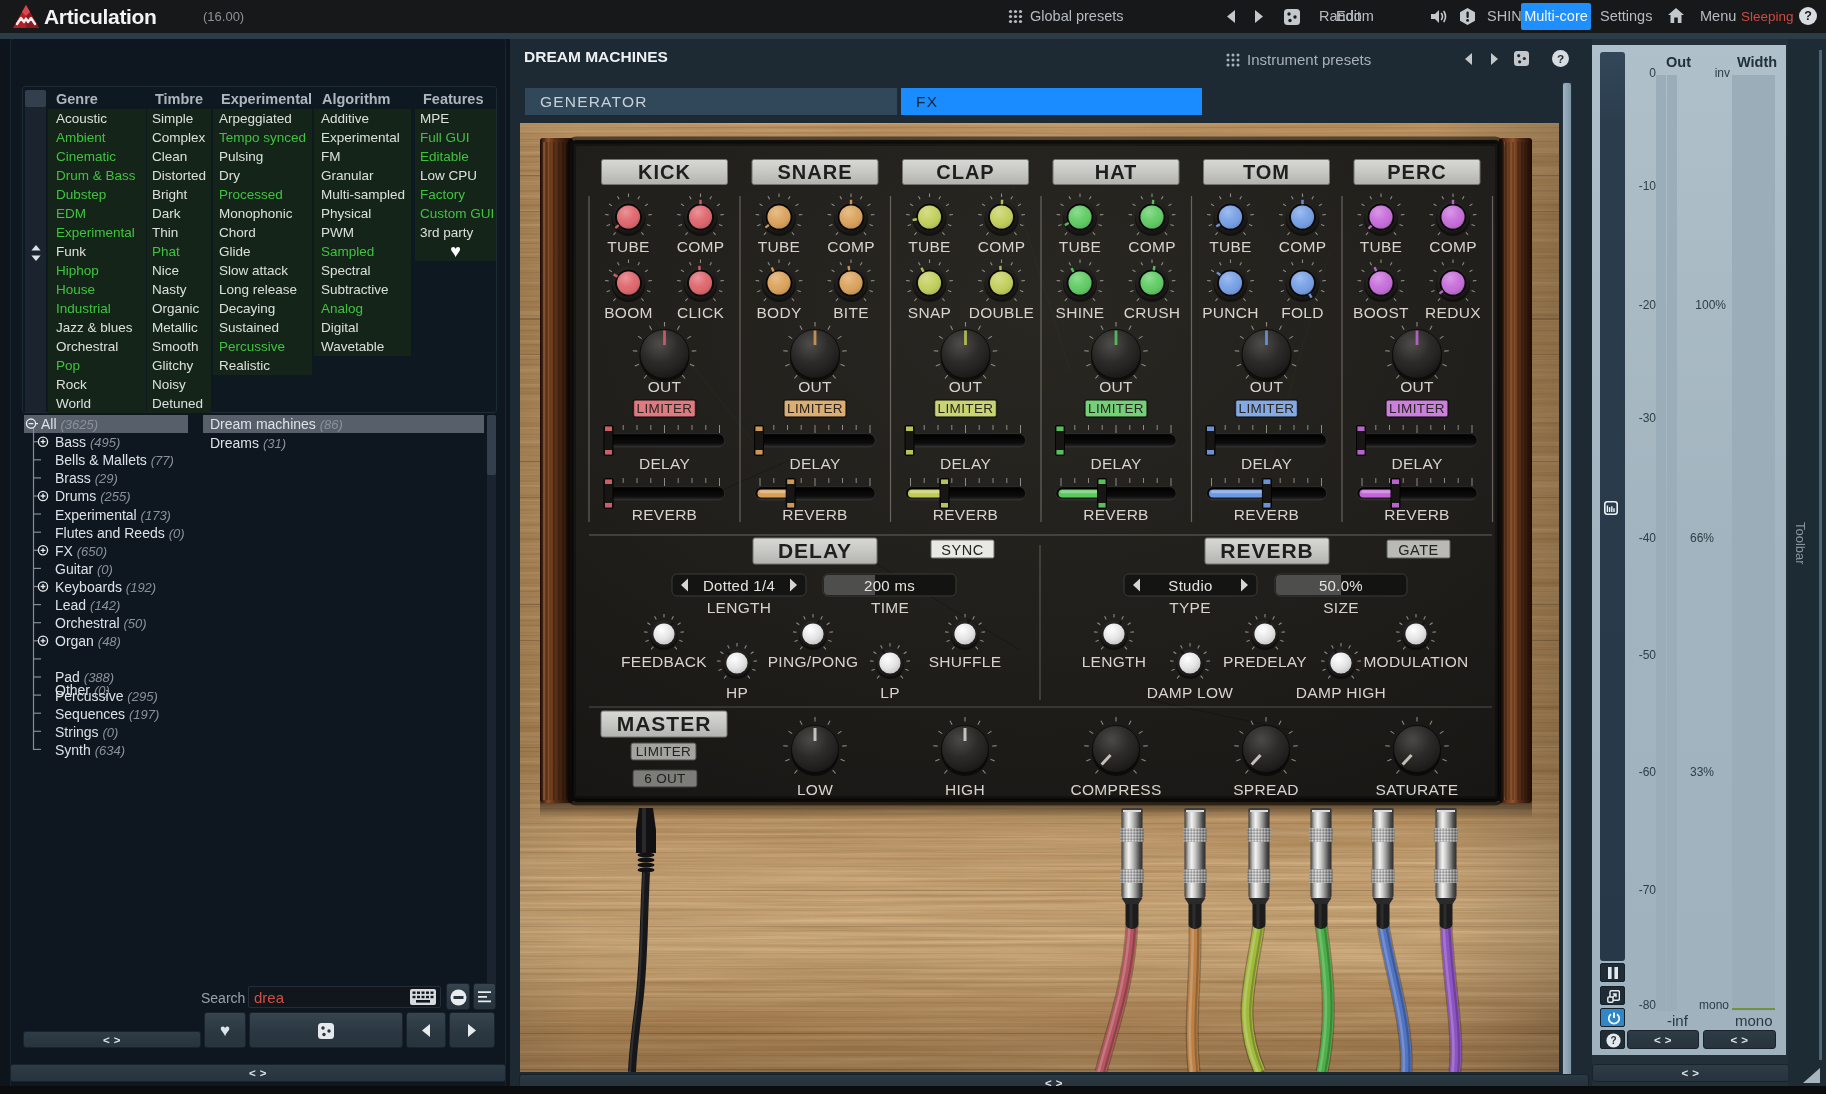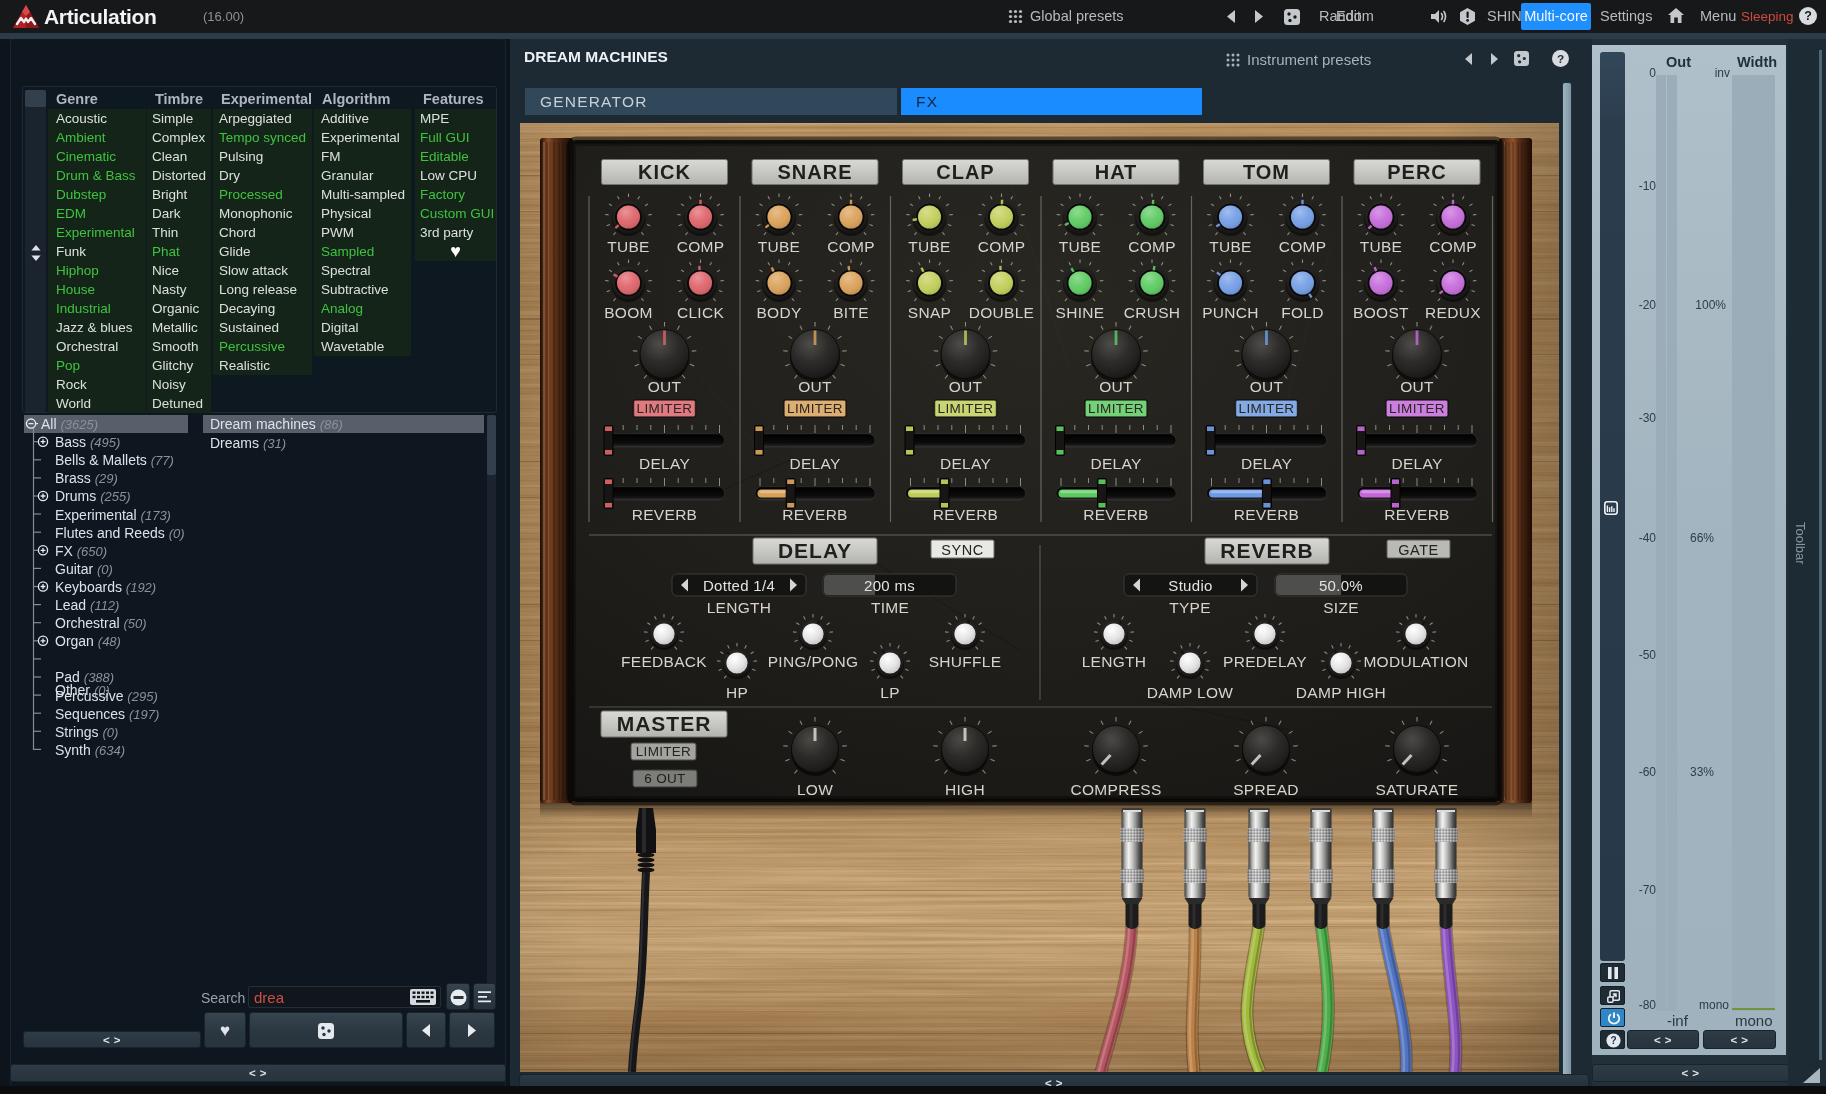--- a/index.html
+++ b/index.html
@@ -199,21 +199,21 @@
 <div class="trow sel" style="left:24px;top:382.0px;width:164px;padding-left:17px;">All <span class="cnt">(3625)</span></div>
 <div class="trow" style="left:55px;top:400.1px;width:140px;">Bass <span class="cnt">(495)</span></div>
 <div class="trow" style="left:55px;top:418.2px;width:140px;">Bells &amp; Mallets <span class="cnt">(77)</span></div>
 <div class="trow" style="left:55px;top:436.3px;width:140px;">Brass <span class="cnt">(29)</span></div>
 <div class="trow" style="left:55px;top:454.4px;width:140px;">Drums <span class="cnt">(255)</span></div>
 <div class="trow" style="left:55px;top:472.5px;width:140px;">Experimental <span class="cnt">(173)</span></div>
 <div class="trow" style="left:55px;top:490.6px;width:140px;">Flutes and Reeds <span class="cnt">(0)</span></div>
 <div class="trow" style="left:55px;top:508.7px;width:140px;">FX <span class="cnt">(650)</span></div>
 <div class="trow" style="left:55px;top:526.8px;width:140px;">Guitar <span class="cnt">(0)</span></div>
 <div class="trow" style="left:55px;top:544.9px;width:140px;">Keyboards <span class="cnt">(192)</span></div>
-<div class="trow" style="left:55px;top:563.0px;width:140px;">Lead <span class="cnt">(112)</span></div>
+<div class="trow" style="left:55px;top:563.0px;width:140px;">Lead <span class="cnt">(142)</span></div>
 <div class="trow" style="left:55px;top:581.1px;width:140px;">Orchestral <span class="cnt">(50)</span></div>
 <div class="trow" style="left:55px;top:599.2px;width:140px;">Organ <span class="cnt">(48)</span></div>
 <div class="trow" style="left:55px;top:648px;width:140px;">Other <span class="cnt">(0)</span></div>
 <div class="trow" style="left:55px;top:635.4px;width:140px;">Pad <span class="cnt">(388)</span></div>
 <div class="trow" style="left:55px;top:653.5px;width:140px;">Percussive <span class="cnt">(295)</span></div>
 <div class="trow" style="left:55px;top:671.6px;width:140px;">Sequences <span class="cnt">(197)</span></div>
 <div class="trow" style="left:55px;top:689.7px;width:140px;">Strings <span class="cnt">(0)</span></div>
 <div class="trow" style="left:55px;top:707.8px;width:140px;">Synth <span class="cnt">(634)</span></div>
     <svg class="abs" style="left:24px;top:382px" width="40" height="350" viewBox="0 0 40 350">
 <path d="M9.5 12.1 V 334.9" stroke="#848d95" stroke-width="1.2" fill="none"></path>

